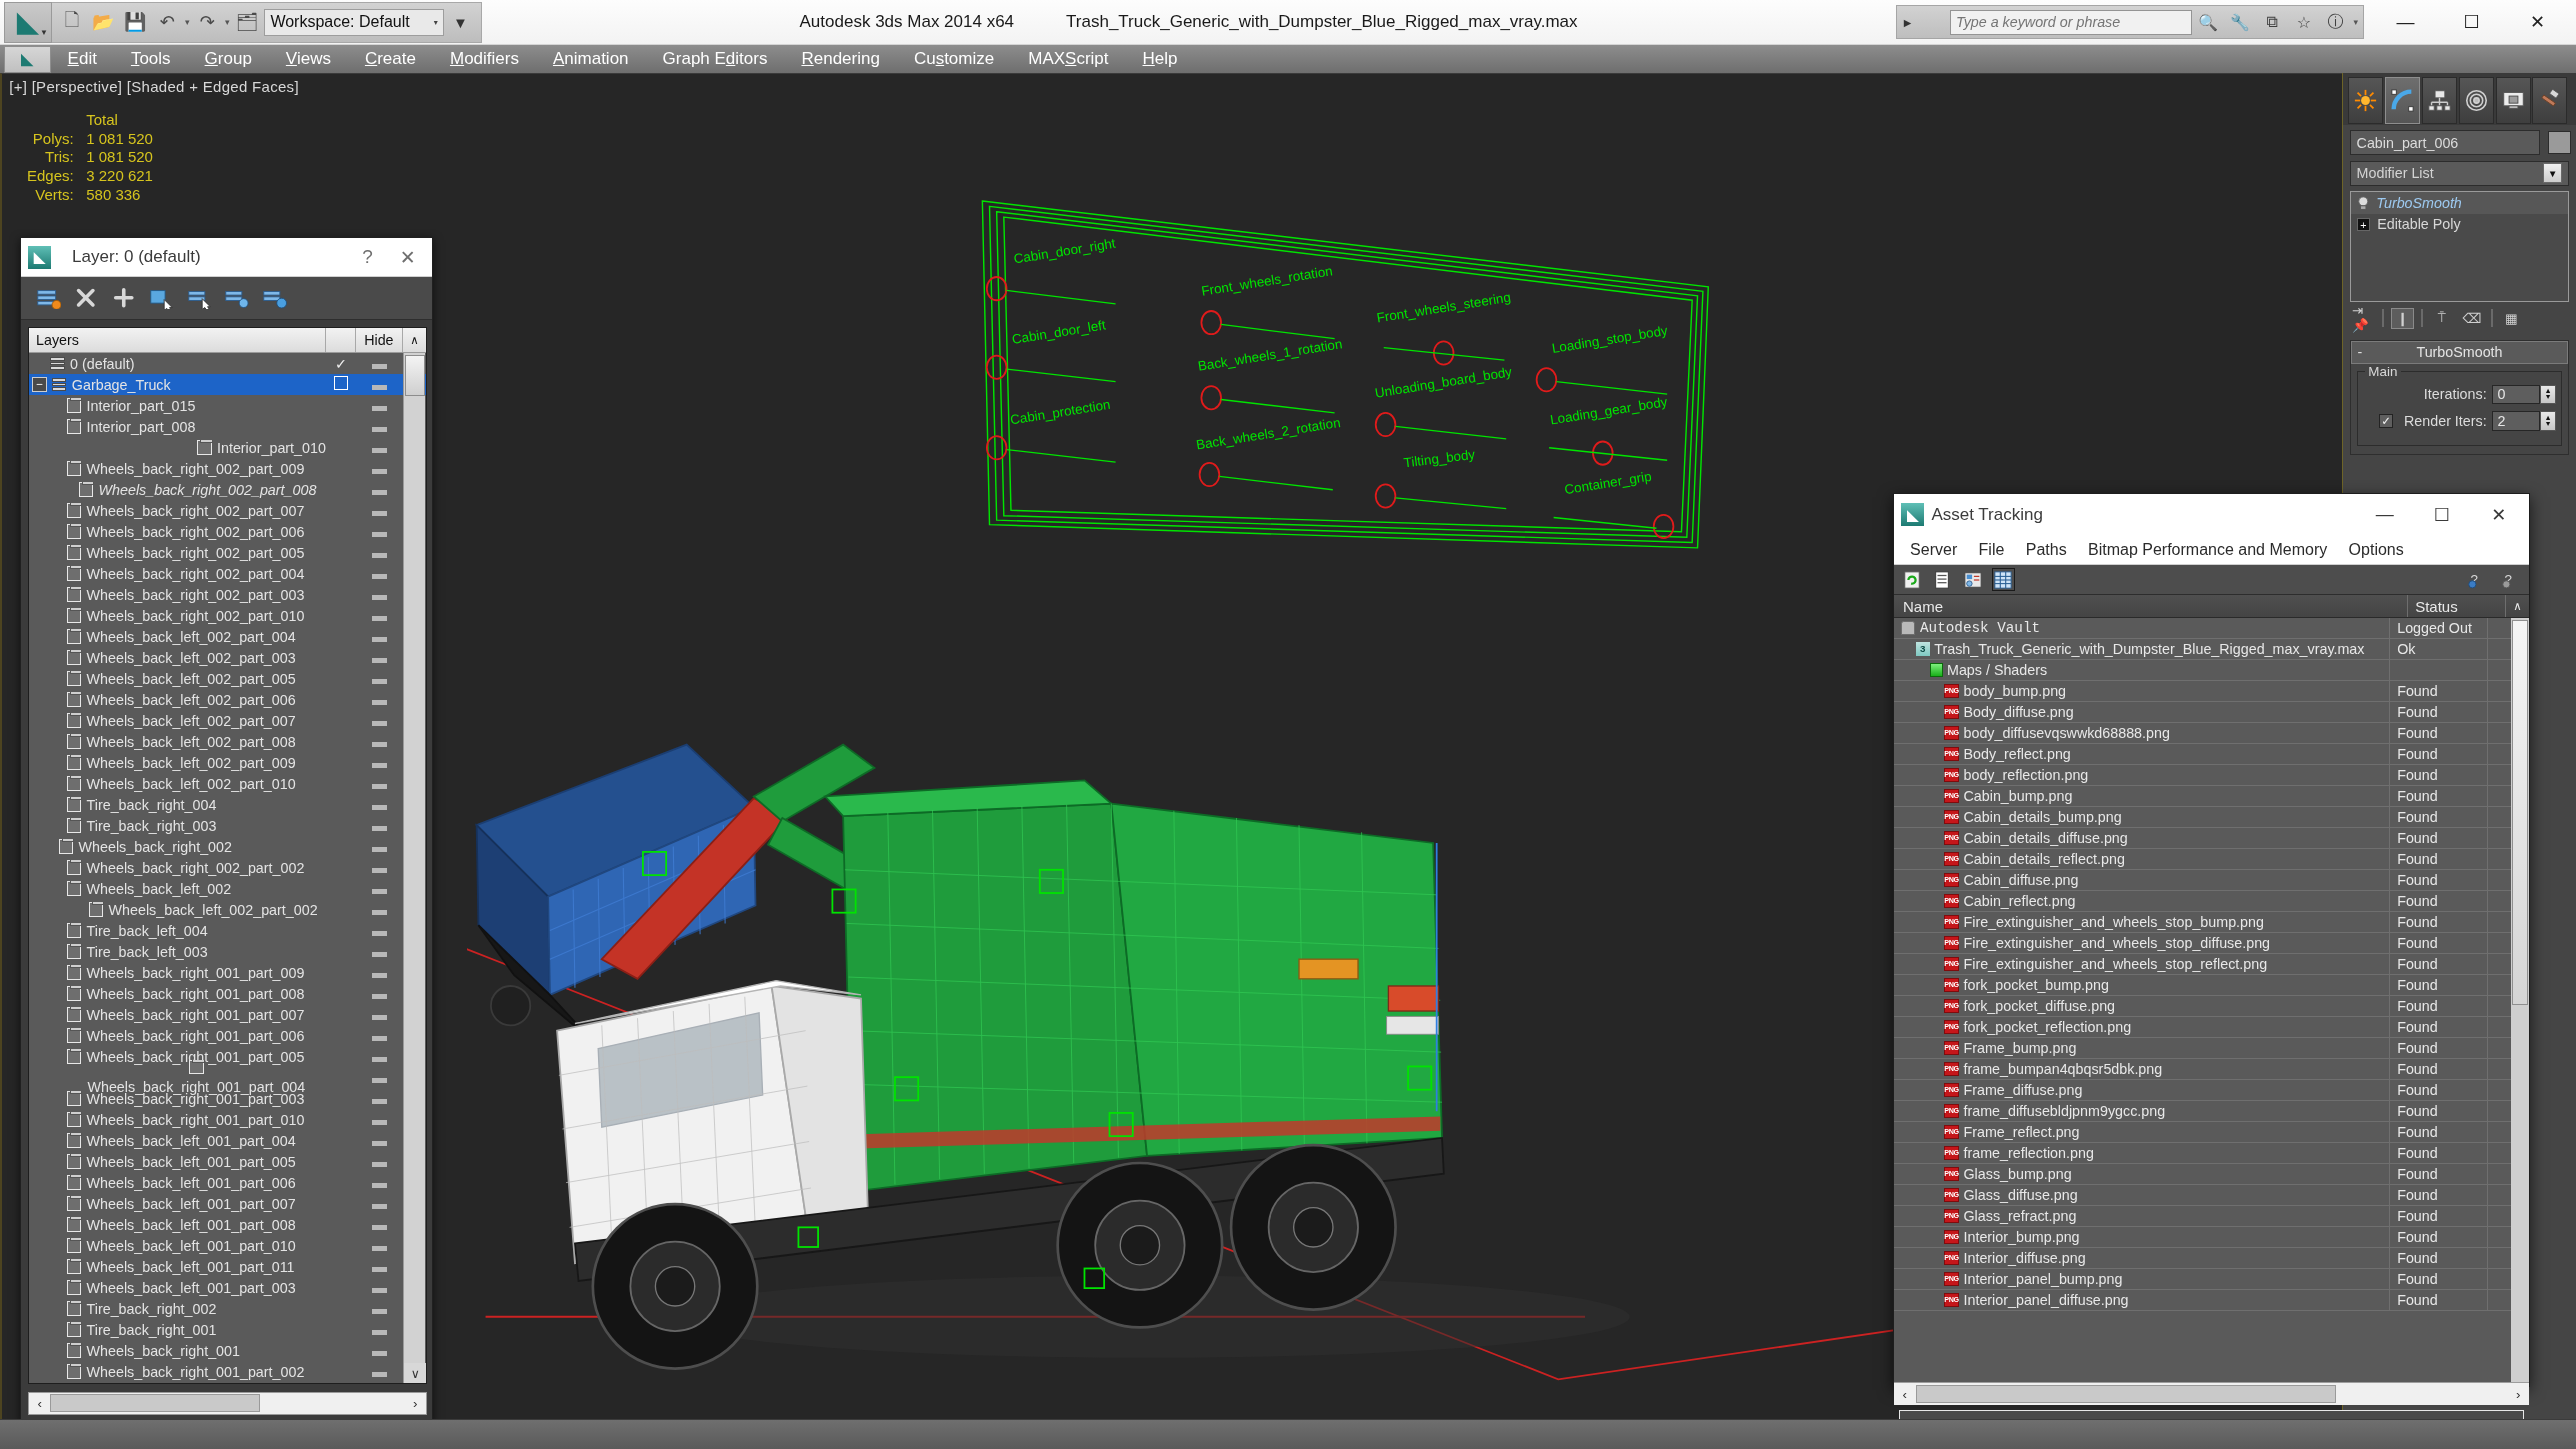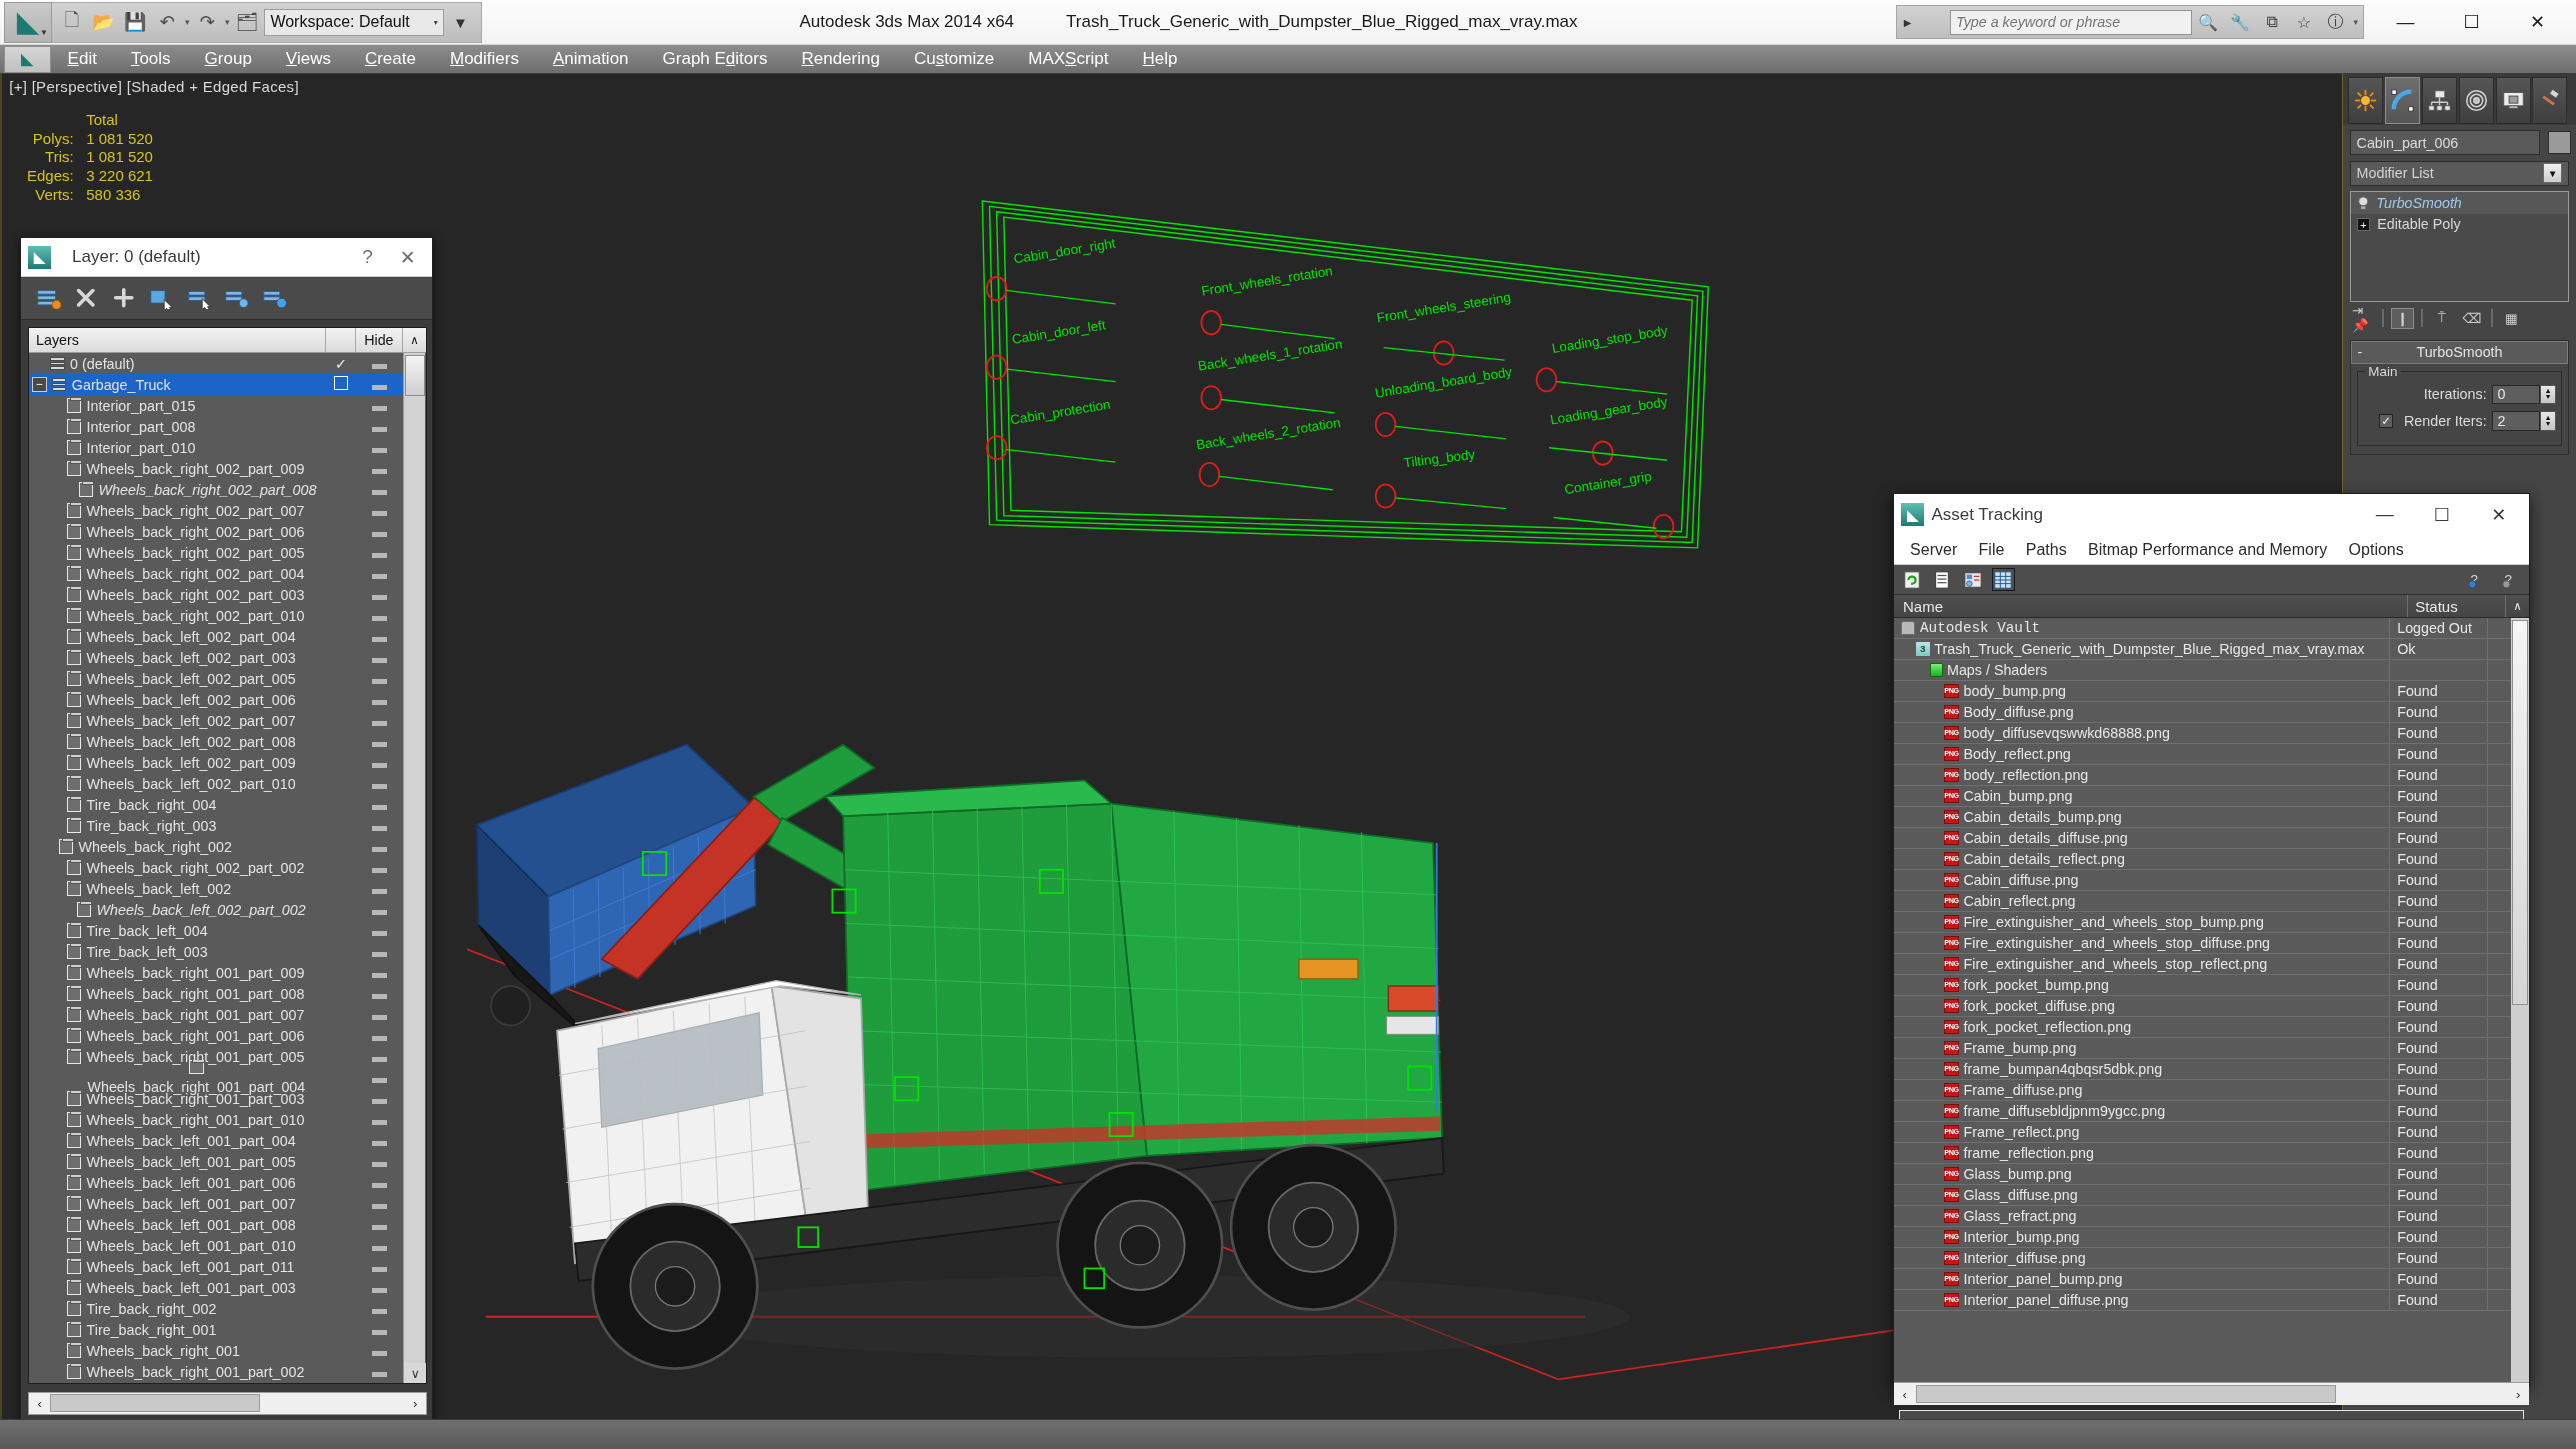--- a/index.html
+++ b/index.html
@@ -706,21 +706,21 @@
           <div class="ld-row">
             <div class="name" style="padding-left: 38px;">
               <span class="ic-box"></span>
               <span>Interior_part_008</span>
             </div>
             <div class="chk"></div>
             <div class="hide"><span class="dash"></span></div>
             <div class="sb"></div>
           </div>
           <div class="ld-row">
-            <div class="name" style="padding-left: 38px;">
+            <div class="name" style="padding-left: 38px; justify-content: flex-end;">
               <span class="ic-box"></span>
               <span>Interior_part_010</span>
             </div>
             <div class="chk"></div>
             <div class="hide"><span class="dash"></span></div>
             <div class="sb"></div>
           </div>
           <div class="ld-row">
             <div class="name" style="padding-left: 38px;">
               <span class="ic-box"></span>
@@ -904,21 +904,21 @@
           <div class="ld-row">
             <div class="name" style="padding-left: 38px;">
               <span class="ic-box"></span>
               <span>Wheels_back_left_002</span>
             </div>
             <div class="chk"></div>
             <div class="hide"><span class="dash"></span></div>
             <div class="sb"></div>
           </div>
           <div class="ld-row">
-            <div class="name" style="padding-left: 48px; font-style: italic;">
+            <div class="name" style="padding-left: 60px;">
               <span class="ic-box"></span>
               <span>Wheels_back_left_002_part_002</span>
             </div>
             <div class="chk"></div>
             <div class="hide"><span class="dash"></span></div>
             <div class="sb"></div>
           </div>
           <div class="ld-row">
             <div class="name" style="padding-left: 38px;">
               <span class="ic-box"></span>

